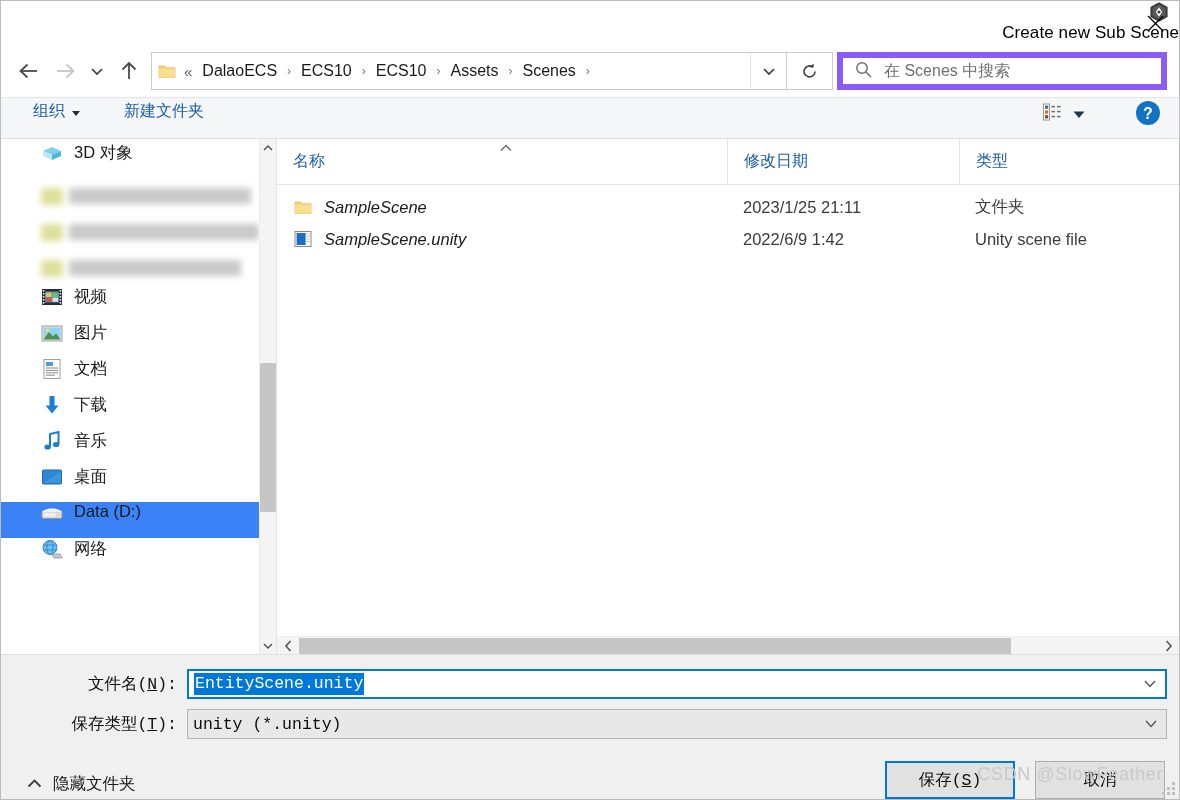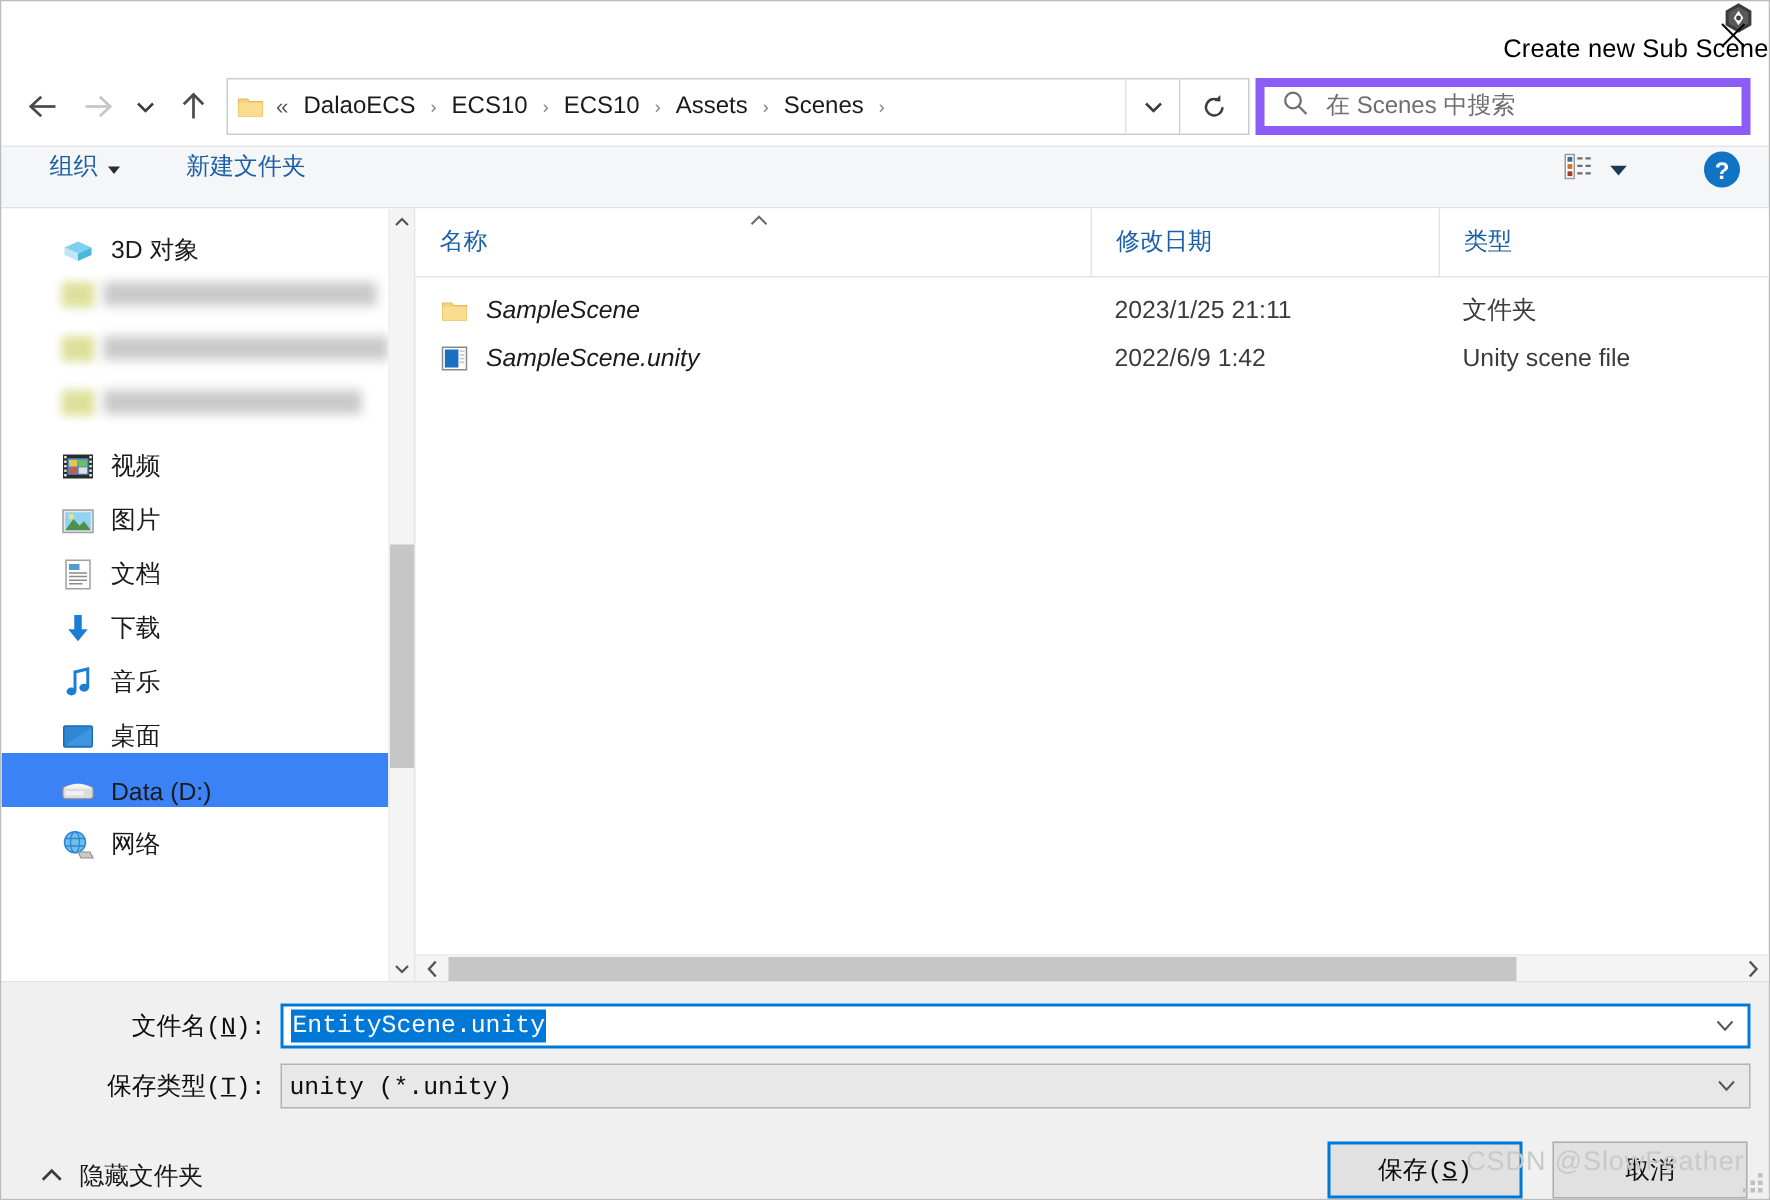--- a/index.html
+++ b/index.html
@@ -140,21 +140,21 @@
     width: 276px; flex: 0 0 276px;
     display: flex; position: relative;
     background: #ffffff;
     border-right: 1px solid #e4e4e4;
   }
   .tree-scroll {
     flex: 1 1 auto; overflow: hidden; position: relative;
     padding-top: 3px;
   }
   .tree-item {
-    height: 36px; display: flex; align-items: flex-end;
+    height: 36px; display: flex; align-items: flex-start;
     padding-left: 40px; gap: 11px;
     font-size: 16.5px; color: #1a1a1a; cursor: pointer;
     white-space: nowrap;
   }
   .tree-item.selected { background: #3b82f6; }
   .tree-icon { width: 22px; height: 22px; flex: 0 0 auto; display: flex; align-items: center; justify-content: center; }
 
   
   .tree-blur { height: 36px; position: relative; padding-left: 40px; display: flex; align-items: center; gap: 6px; }
   .blur-ico { width: 22px; height: 17px; background: #dde09a; filter: blur(3.2px); flex: 0 0 auto; }

